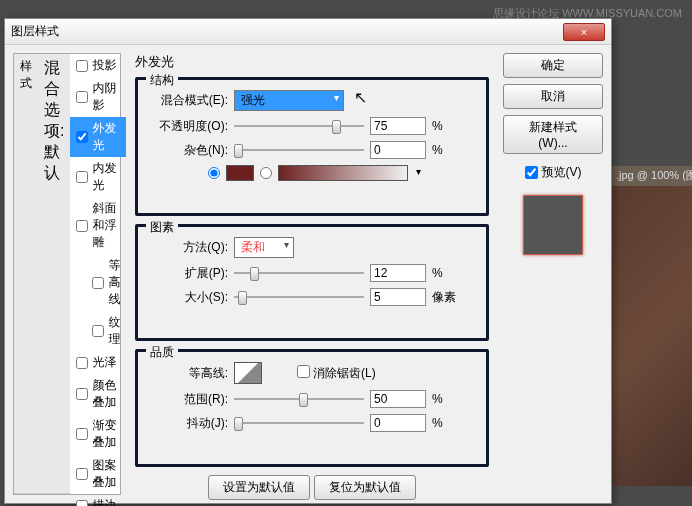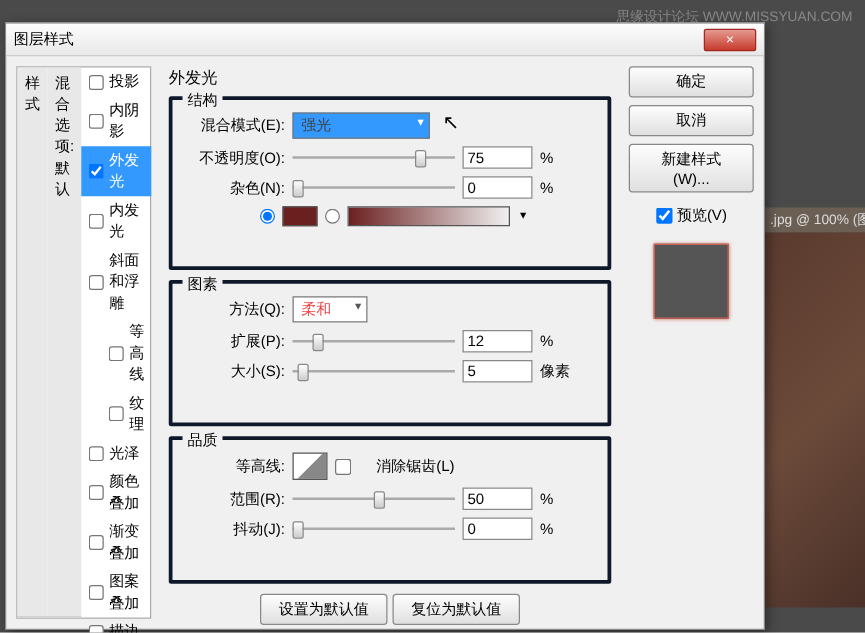--- a/index.html
+++ b/index.html
@@ -13,46 +13,46 @@
 .dialog { position: absolute; top: 18px; left: 4px; width: 608px; height: 486px; background: #f0f0f0; border: 1px solid #888; box-shadow: 2px 2px 8px rgba(0,0,0,0.4); }
 
 .titlebar { height: 26px; background: linear-gradient(#fdfdfd, #e8e8e8); border-bottom: 1px solid #ccc; display: flex; align-items: center; padding: 0 6px; }
 .titlebar-title { font-size: 12px; flex: 1; }
 .titlebar-close { width: 42px; height: 18px; background: linear-gradient(#e49990, #c83b2e); border: 1px solid #a02820; border-radius: 2px; display: flex; align-items: center; justify-content: center; color: #fff; font-size: 11px; cursor: pointer; }
 
 .dialog-body { display: flex; height: calc(100% - 26px); padding: 8px; gap: 8px; }
 
 .style-list { width: 108px; border: 1px solid #aaa; background: #fff; display: flex; }
 .style-header { background: #e8e8e8; padding: 4px 6px; font-size: 12px; border-bottom: 1px solid #ccc; }
-.style-default { background: #e8e8e8; padding: 4px 6px; font-size: 12px; border-bottom: 1px solid #ccc; }
+.style-default { background: #e8e8e8; padding: 4px 6px; font-size: 16px; border-bottom: 1px solid #ccc; }
 .style-item { padding: 3px 6px; font-size: 12px; display: flex; align-items: center; gap: 4px; cursor: pointer; }
 .style-item.indent { padding-left: 22px; }
 .style-item.selected { background: #3399ff; color: #fff; }
 .style-item input[type="checkbox"] { width: 12px; height: 12px; }
 
 .center-panel { flex: 1; padding: 0 6px; }
 .panel-title { font-size: 13px; margin-bottom: 6px; }
 .group { border: 3px solid #0f172a; border-radius: 2px; padding: 10px 10px 26px 10px; margin-bottom: 8px; position: relative; }
 .group-title { position: absolute; top: -8px; left: 8px; background: #f0f0f0; padding: 0 4px; font-size: 12px; }
 .row { display: flex; align-items: center; gap: 6px; margin-bottom: 6px; font-size: 12px; }
 .row-label { width: 80px; text-align: right; }
-.dropdown { background: #3399ff; color: #404040; border: 1px solid #777; padding: 1px 18px 1px 6px; font-size: 12px; position: relative; min-width: 110px; }
+.dropdown { background: #3399ff; color: #000000; border: 1px solid #777; padding: 1px 18px 1px 6px; font-size: 12px; position: relative; min-width: 110px; }
 .dropdown.plain { background: #fff; color: #ef4444; min-width: 60px; }
 .dropdown::after { content: "▾"; position: absolute; right: 4px; top: 1px; font-size: 10px; color: #555; }
 .dropdown.blue::after { color: #fff; }
 .slider-track { flex: 1; height: 2px; background: #aaa; position: relative; max-width: 130px; }
 .slider-thumb { position: absolute; top: -5px; width: 9px; height: 14px; background: linear-gradient(#fff,#ccc); border: 1px solid #888; border-radius: 2px; }
 .num-input { width: 56px; border: 1px solid #888; padding: 1px 3px; font-size: 12px; background: #fff; text-align: left; }
 .unit { font-size: 12px; min-width: 26px; }
 .color-radio { width: 12px; height: 12px; }
 .swatch { width: 28px; height: 16px; background: #6b2020; border: 1px solid #555; }
 .gradient { width: 130px; height: 16px; background: linear-gradient(to right, #6b2020, rgba(107,32,32,0)); border: 1px solid #555; position: relative; }
 .gradient::after { content: "▾"; position: absolute; right: -14px; top: 0; font-size: 10px; }
 .contour-sw { width: 28px; height: 22px; background: linear-gradient(135deg, #fff 49%, #888 51%); border: 1px solid #555; }
-.checkbox-lbl { display: flex; align-items: center; gap: 20px; font-size: 12px; }
+.checkbox-lbl { display: flex; align-items: flex-start; gap: 3px; font-size: 12px; margin-left: 29px; }
 
 .btn-row { display: flex; gap: 4px; justify-content: center; margin-top: 4px; }
 .btn { background: linear-gradient(#fdfdfd, #e0e0e0); border: 1px solid #888; border-radius: 3px; padding: 3px 14px; font-size: 12px; cursor: pointer; }
 
 .right-panel { width: 100px; display: flex; flex-direction: column; gap: 6px; align-items: stretch; }
 .right-panel .btn { width: 100%; text-align: center; }
 .preview-check { display: flex; align-items: center; gap: 4px; font-size: 12px; justify-content: center; margin-top: 4px; }
 .preview-box { width: 60px; height: 60px; background: #555; border: 1px solid #c86050; margin: 8px auto 0; box-shadow: 0 0 3px #c86050; }
 
 .cursor { position: absolute; top: 88px; left: 354px; font-size: 16px; color: #000; z-index: 10; pointer-events: none; }

